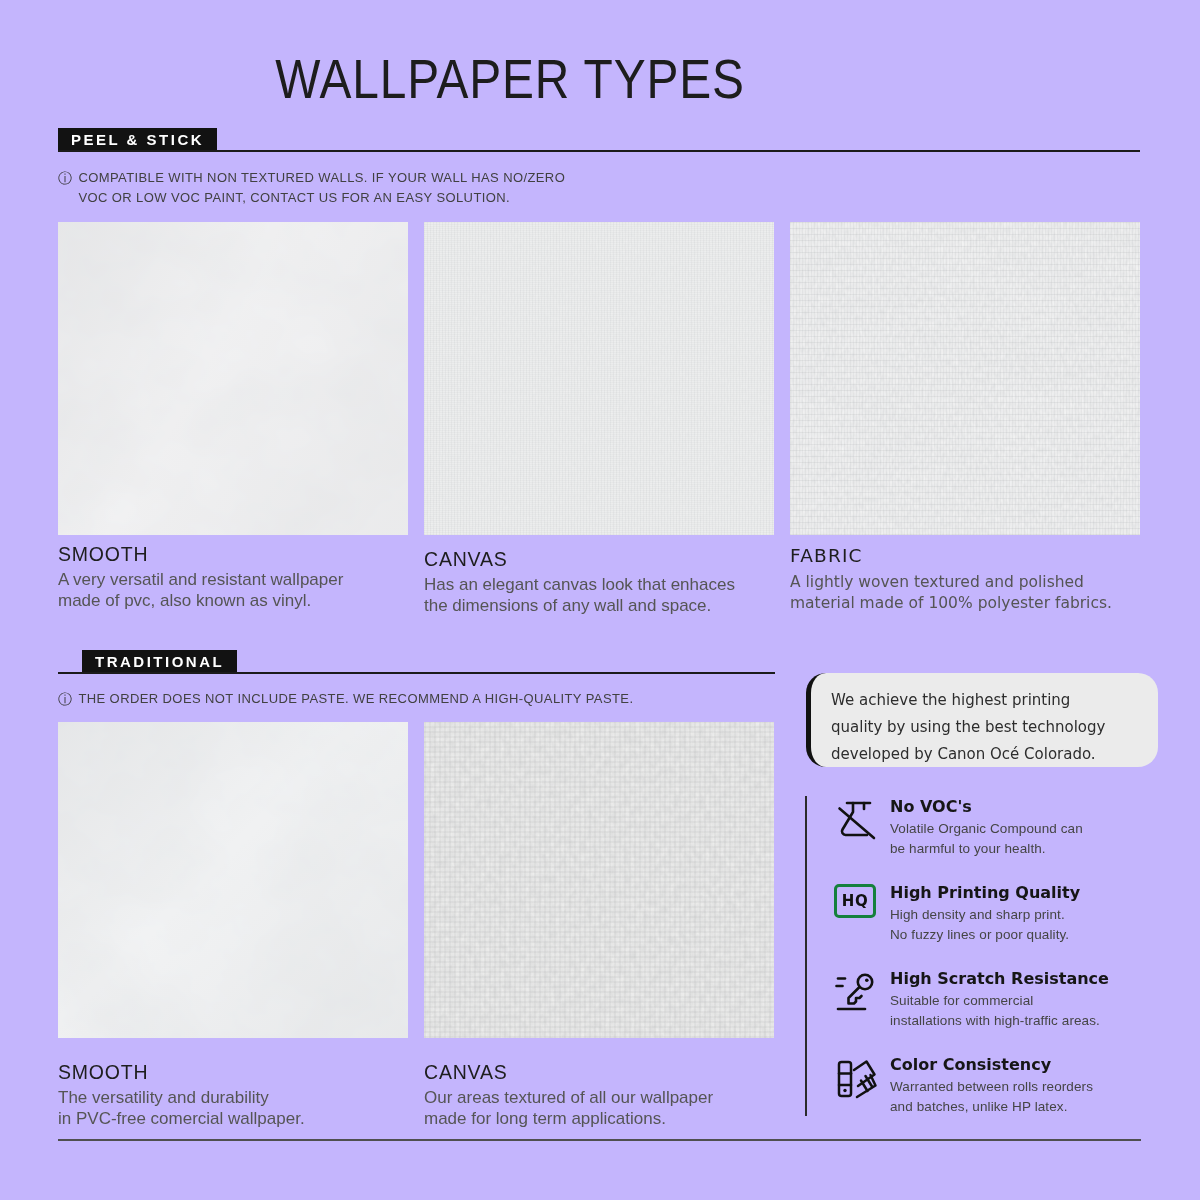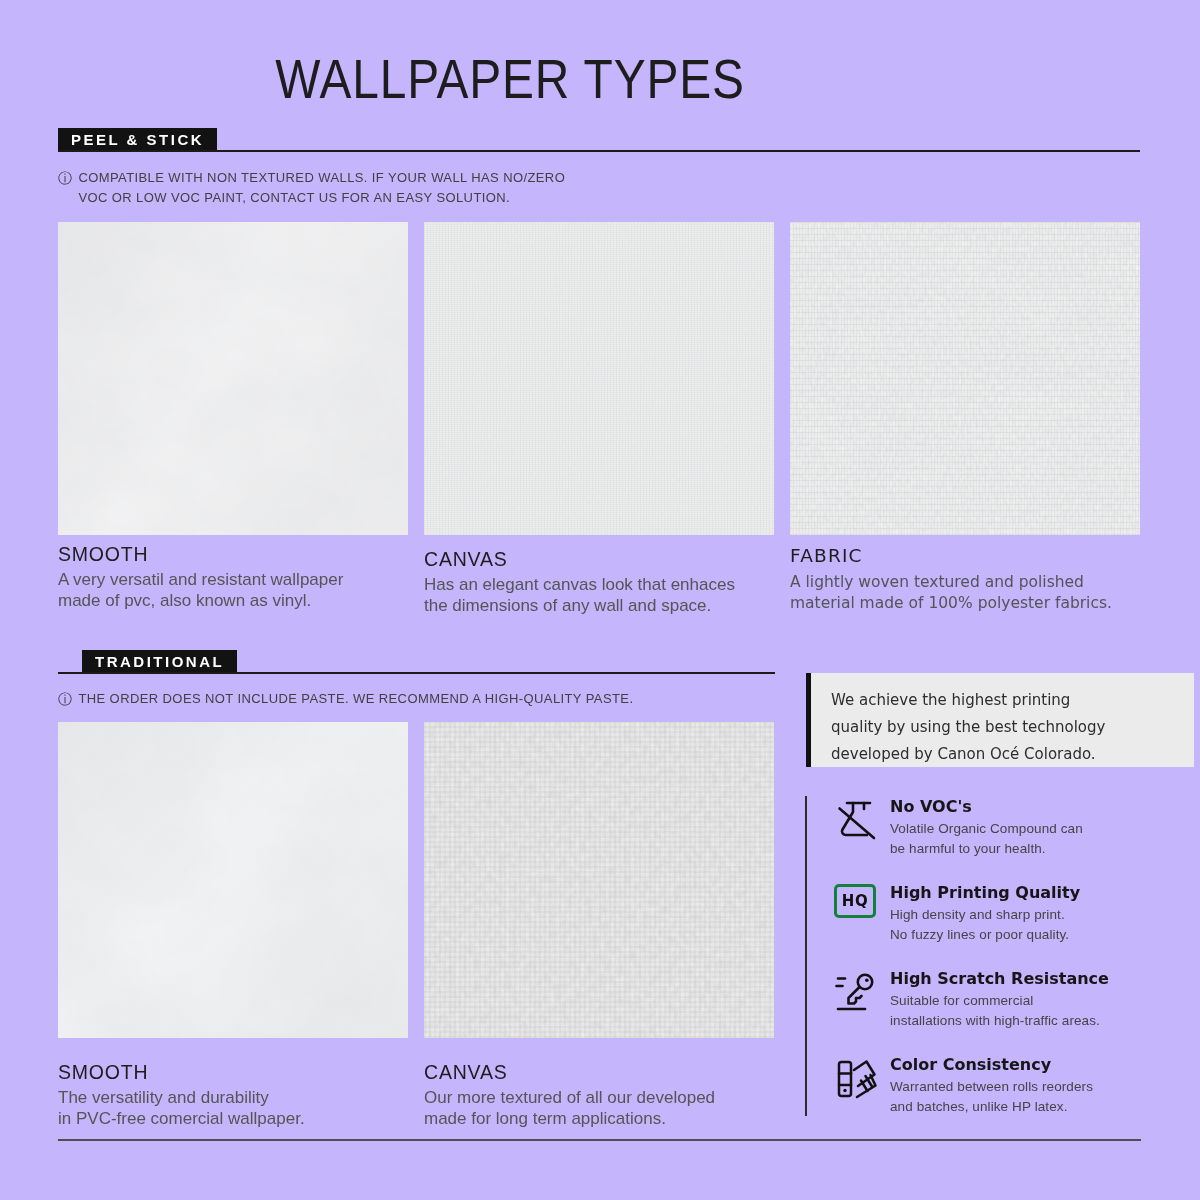--- a/index.html
+++ b/index.html
@@ -47,23 +47,23 @@
       repeating-linear-gradient(0deg, rgba(118,120,122,0.08) 0px, rgba(118,120,122,0.08) 2px, rgba(255,255,255,0) 2px, rgba(255,255,255,0) 5px),
       repeating-linear-gradient(90deg, rgba(118,120,122,0.08) 0px, rgba(118,120,122,0.08) 2px, rgba(255,255,255,0) 2px, rgba(255,255,255,0) 5px);}
 
   .swatch-label{font-size:19.5px;line-height:22px;letter-spacing:0.8px;color:#1e1e1e;font-weight:400;}
   .swatch-desc{margin-top:5px;font-size:17px;line-height:20.5px;color:#555;}
   .col-fabric .swatch-label{font-family:"DejaVu Sans",sans-serif;font-size:18.5px;letter-spacing:1.2px;}
   .col-fabric .swatch-desc{font-family:"DejaVu Sans",sans-serif;font-size:15.5px;line-height:21px;}
   .mt8{margin-top:8px;} .mt13{margin-top:13px;} .mt10{margin-top:10px;} .mt23{margin-top:23px;}
 
   
-  .qbox{position:absolute;left:806px;top:673px;width:388px;height:94px;background:#ebebeb;
+  .qbox{position:absolute;left:806px;top:673px;width:352px;height:94px;background:#ebebeb;
         border-left:5px solid #111;box-sizing:border-box;padding:14px 10px 0 20px;
-        font-family:"DejaVu Sans",sans-serif;font-size:15px;line-height:27px;color:#2d2d2d;}
+        font-family:"DejaVu Sans",sans-serif;font-size:15px;line-height:27px;color:#2d2d2d;border-radius:20px;}
   .vline{position:absolute;left:805px;top:796px;width:2px;height:320px;background:#2b2b2b;}
 
   .feature{position:absolute;left:830px;width:316px;display:flex;gap:10px;}
   .ficon{flex:0 0 50px;width:50px;padding-top:1px;}
   .ficon svg{display:block;margin-left:4px;}
   .ftitle{font-family:"DejaVu Sans",sans-serif;font-size:16px;font-weight:700;color:#161616;line-height:19px;}
   .fdesc{margin-top:3px;font-size:13.5px;line-height:20px;color:#454545;letter-spacing:0.1px;}
   .hqbox{width:36px;height:28px;border:3px solid #15803d;border-radius:5px;margin-left:4px;
          display:flex;align-items:center;justify-content:center;
          font-family:"DejaVu Sans",sans-serif;font-weight:700;font-size:15px;color:#111;letter-spacing:0.5px;}
@@ -177,21 +177,21 @@
         <filter id="nz5b">
             <feTurbulence type="fractalNoise" baseFrequency="0.6 0.6" numOctaves="1" seed="9"></feTurbulence>
           <feColorMatrix type="matrix" values="0 0 0 0 0.50  0 0 0 0 0.51  0 0 0 0 0.52  0 0 0 0.10 0"></feColorMatrix>
           </filter>
         <rect width="350" height="316" filter="url(#nz5)"></rect>
         <rect width="350" height="316" filter="url(#nz5b)"></rect>
       </svg>
     </div>
     <div class="swatch-label mt23">CANVAS</div>
     <div class="swatch-desc">
-      <span class="l">Our more textured of all our developed</span>
+      <span class="l">Our areas textured of all our wallpaper</span>
       <span class="l">made for long term applications.</span>
     </div>
   </div>
 
   <div class="qbox">
     <span class="l">We achieve the highest printing</span>
     <span class="l">quality by using the best technology</span>
     <span class="l">developed by Canon Océ Colorado.</span>
   </div>
 

